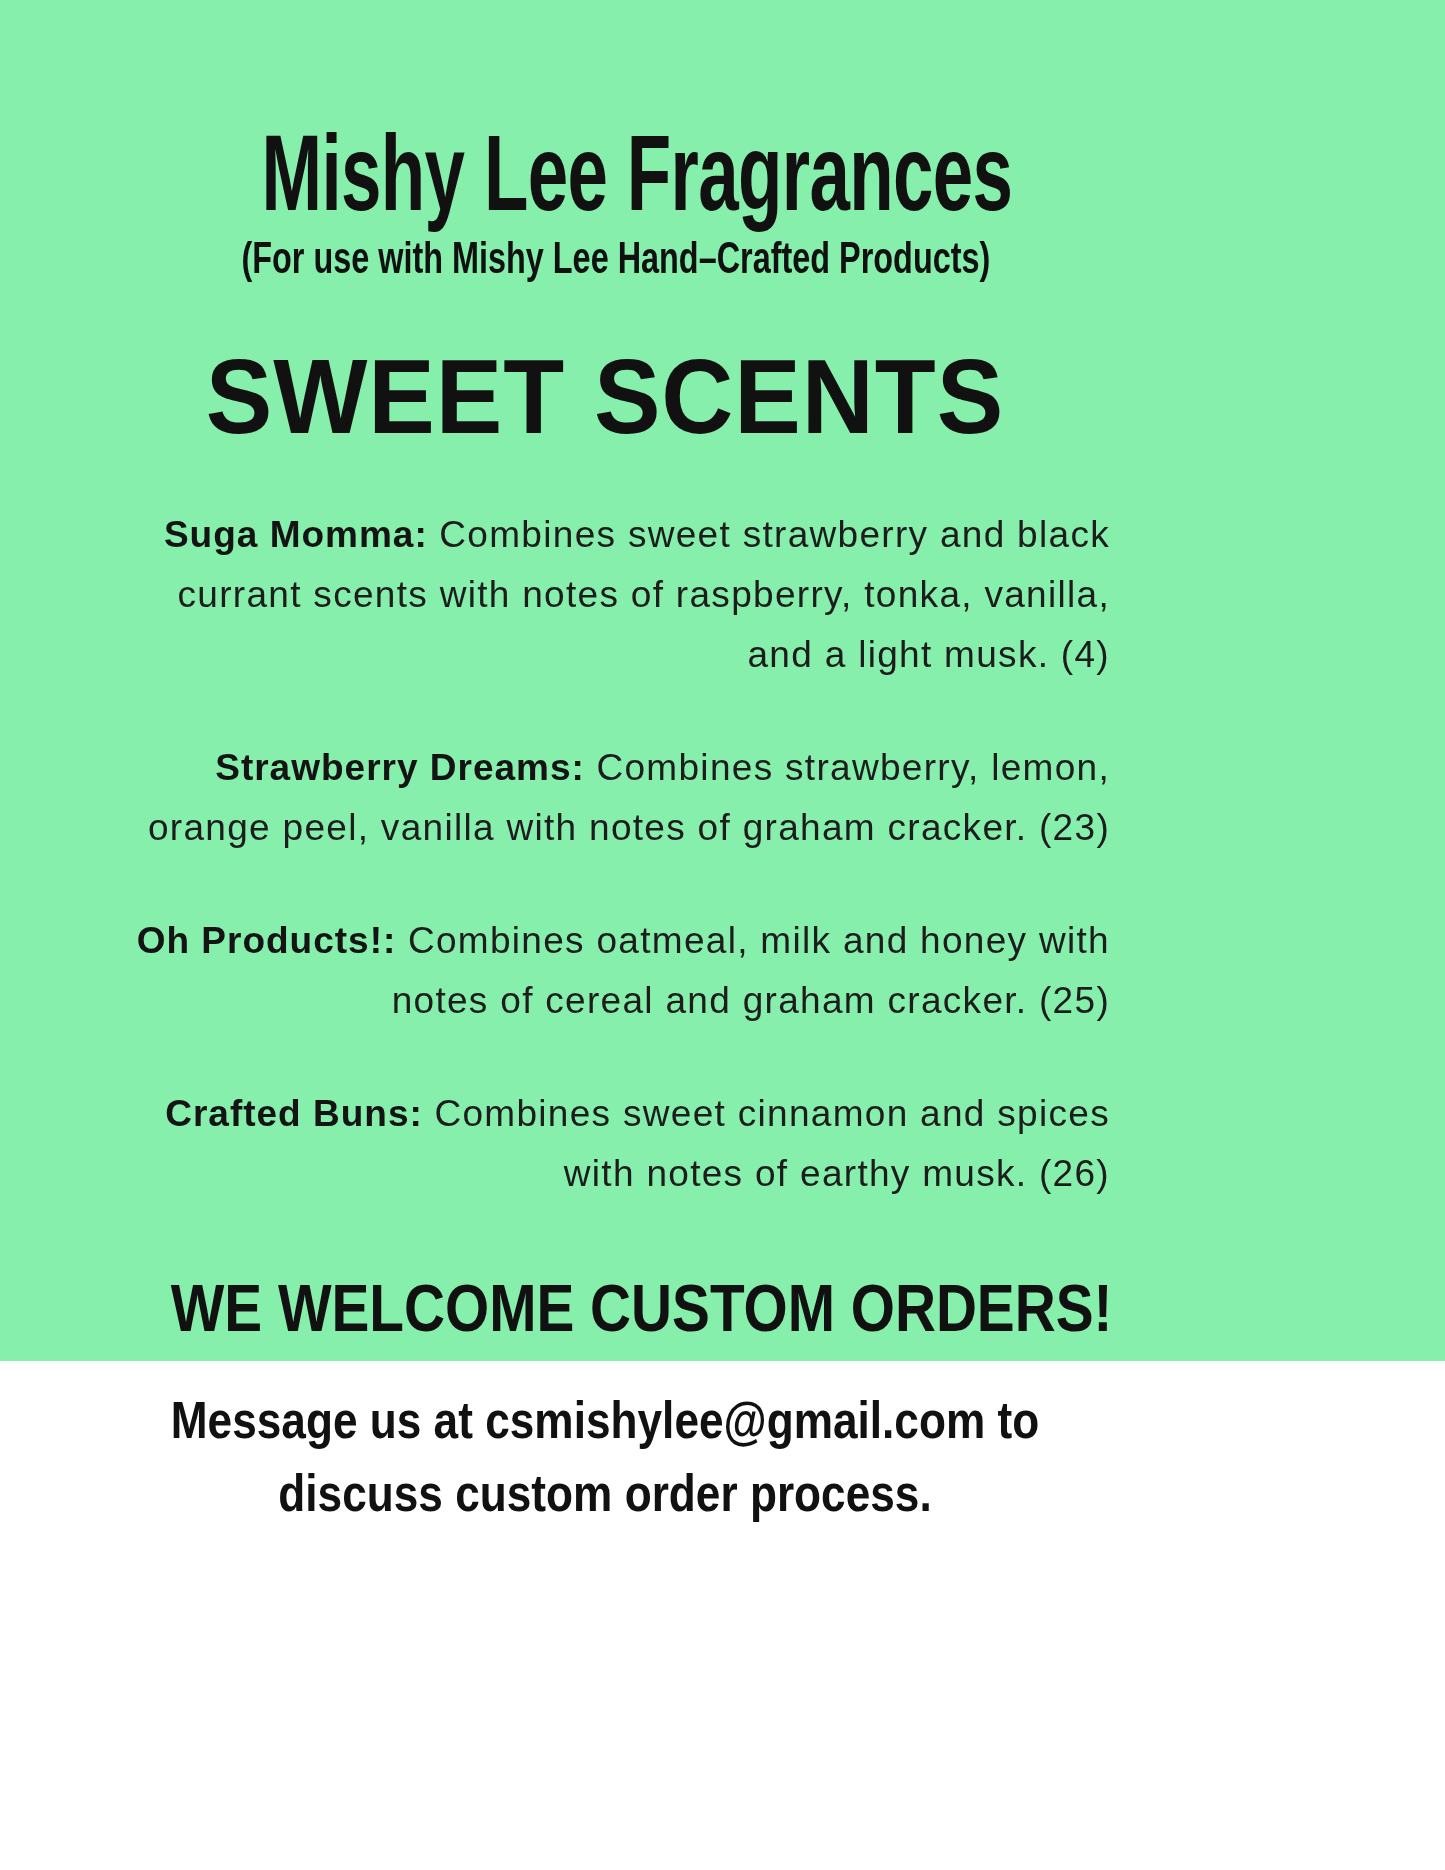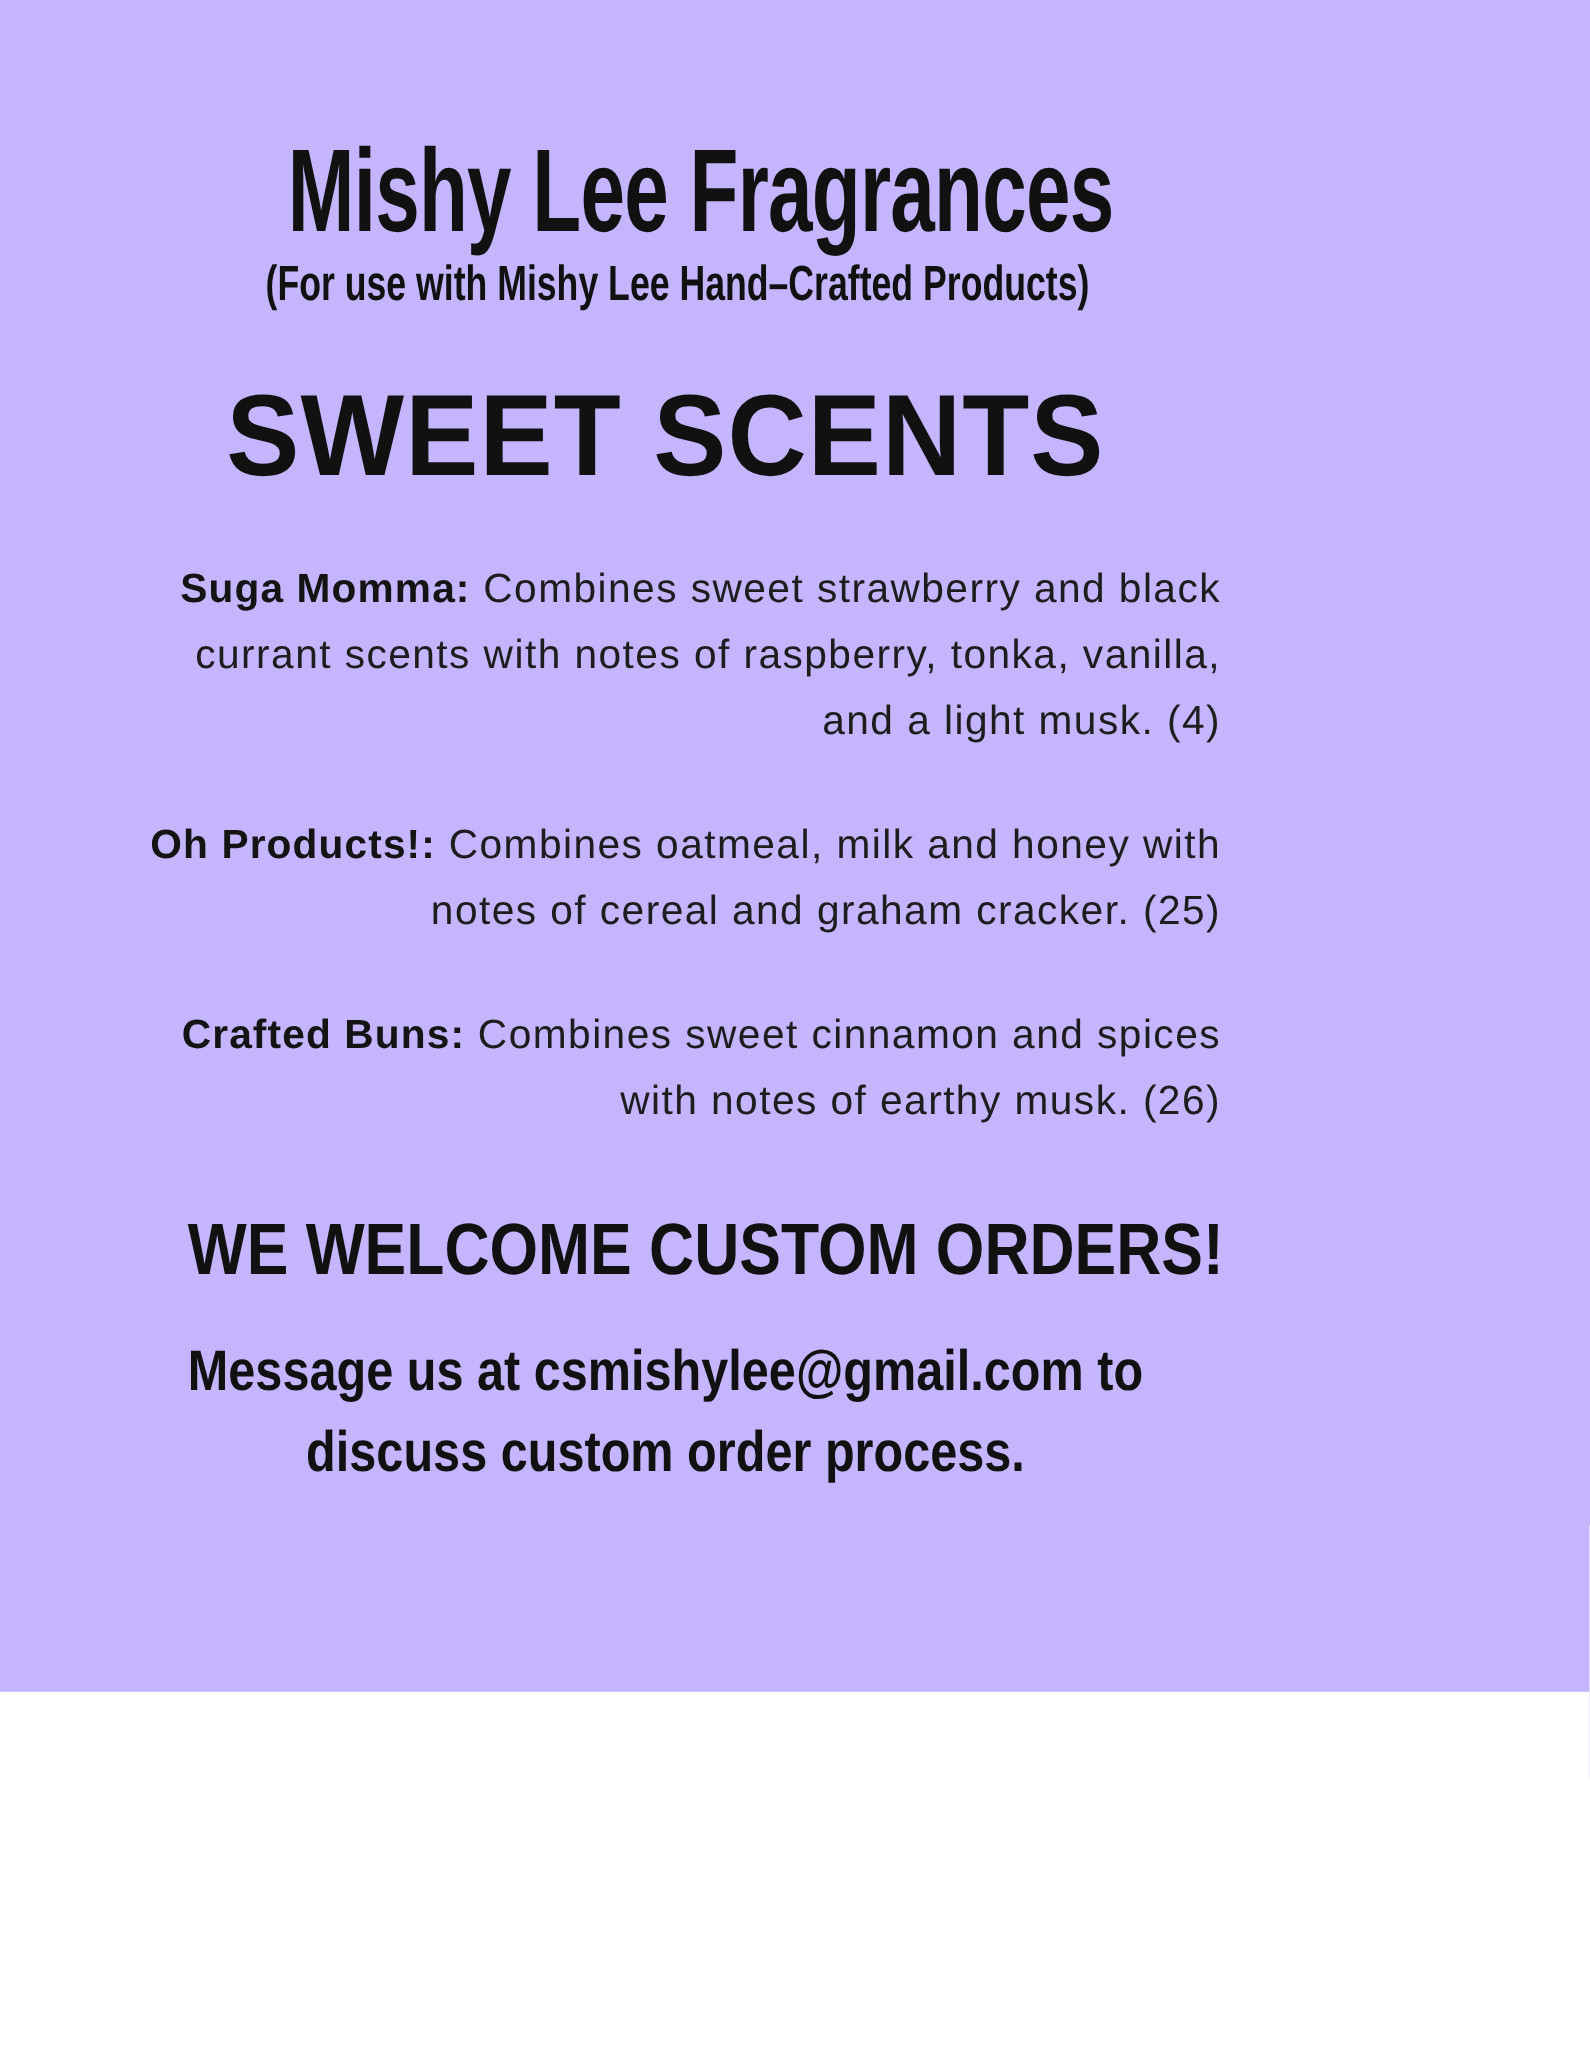--- a/index.html
+++ b/index.html
@@ -6,22 +6,22 @@
   html, body { background: #ffffff; }
   body {
     width: 1445px;
     height: 1870px;
     font-family: "Liberation Sans", sans-serif;
     color: #161616;
     overflow: hidden;
   }
   .page {
     width: 1445px;
-    height: 1538px;
-    background: #c4b5fd;
+    height: 1361px;
+    background: #86efac;
     position: relative;
   }
   .content {
     width: 1010px;
     margin-left: 100px;
     padding-top: 120px;
     text-align: center;
   }
   
   .condensed {
@@ -116,20 +116,24 @@
     <h2 class="section-title">SWEET SCENTS</h2>
 
 
     <div class="scent-list">
 
       <p class="scent">
         <b>Suga Momma:</b>
         <span>Combines sweet strawberry and black currant scents with notes of raspberry, tonka, vanilla, and a light musk. (4)</span>
       </p>
 
+      <p class="scent">
+        <b>Strawberry Dreams:</b>
+        <span>Combines strawberry, lemon, orange peel, vanilla with notes of graham cracker. (23)</span>
+      </p>
 
       <p class="scent">
         <b>Oh Products!:</b>
         <span>Combines oatmeal, milk and honey with notes of cereal and graham cracker. (25)</span>
       </p>
 
       <p class="scent">
         <b>Crafted Buns:</b>
         <span>Combines sweet cinnamon and spices with notes of earthy musk. (26)</span>
       </p>

